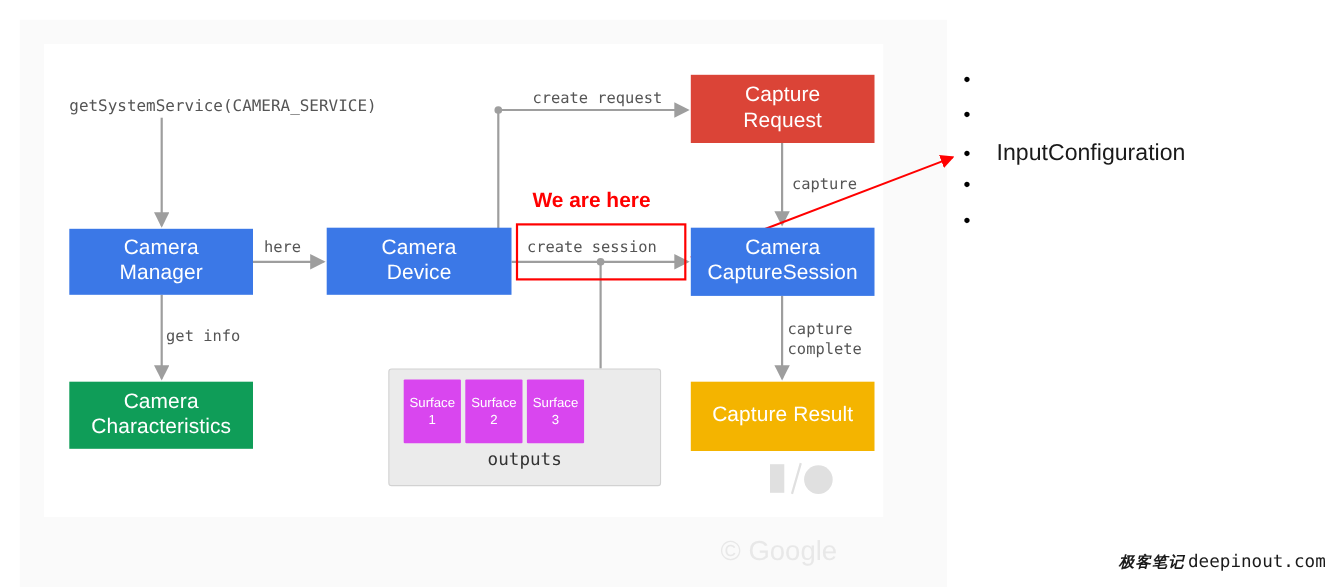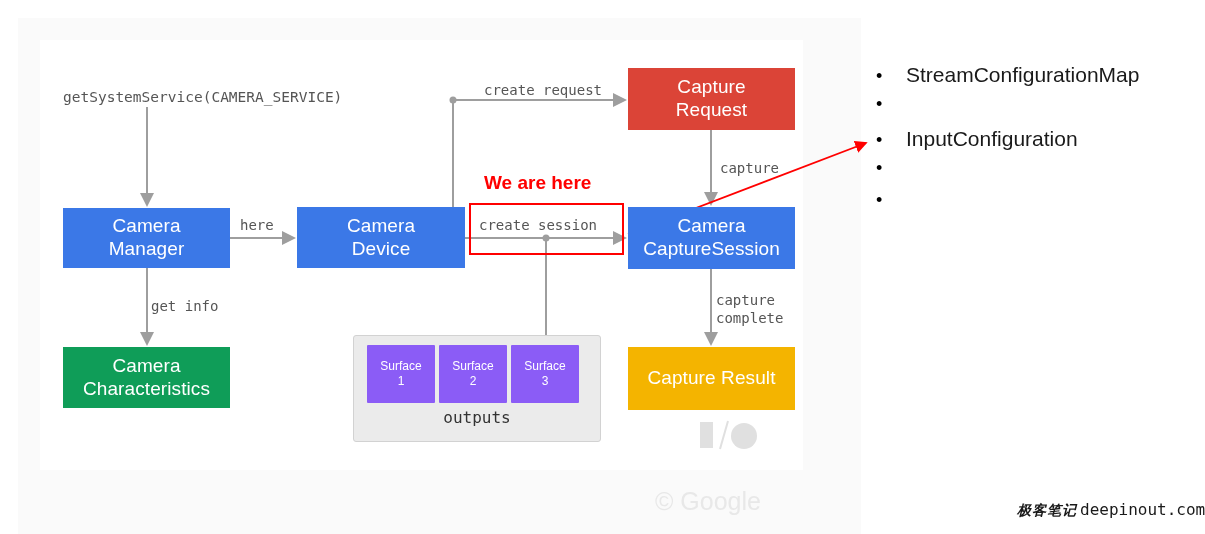--- a/index.html
+++ b/index.html
@@ -76,23 +76,23 @@
     border-radius: 3px;
   }
   .surface-row {
     position: absolute;
     left: 13px;
     top: 9px;
     display: flex;
     gap: 4px;
   }
   .surface {
-    width: 68px;
+    width: 52px;
     height: 58px;
-    background: #8b5cf6;
+    background: #d946ef;
     color: #ffffff;
     display: flex;
     flex-direction: column;
     align-items: center;
     justify-content: center;
     font-size: 12px;
     line-height: 1.25;
     border-radius: 1px;
   }
   #outputs-label {
@@ -328,21 +328,20 @@
 <svg id="io-logo" viewBox="0 0 62 30" xmlns="http://www.w3.org/2000/svg">
   <rect x="2" y="2" width="13" height="26" fill="#e0e0e0"></rect>
   <line x1="22" y1="29" x2="30" y2="1" stroke="#e0e0e0" stroke-width="2"></line>
   <circle cx="46" cy="16" r="13" fill="#e0e0e0"></circle>
 </svg>
 <div id="copyright">© Google</div>
 
 <div id="bullet-list">
   <div class="bullet-row">
     <span class="bullet-dot">•</span>
-    <span class="bullet-text">StreamConfigurationMap</span>
   </div>
   <div class="bullet-row">
     <span class="bullet-dot">•</span>
   </div>
   <div class="bullet-row">
     <span class="bullet-dot">•</span>
     <span class="bullet-text">InputConfiguration</span>
   </div>
   <div class="bullet-row">
     <span class="bullet-dot">•</span>

